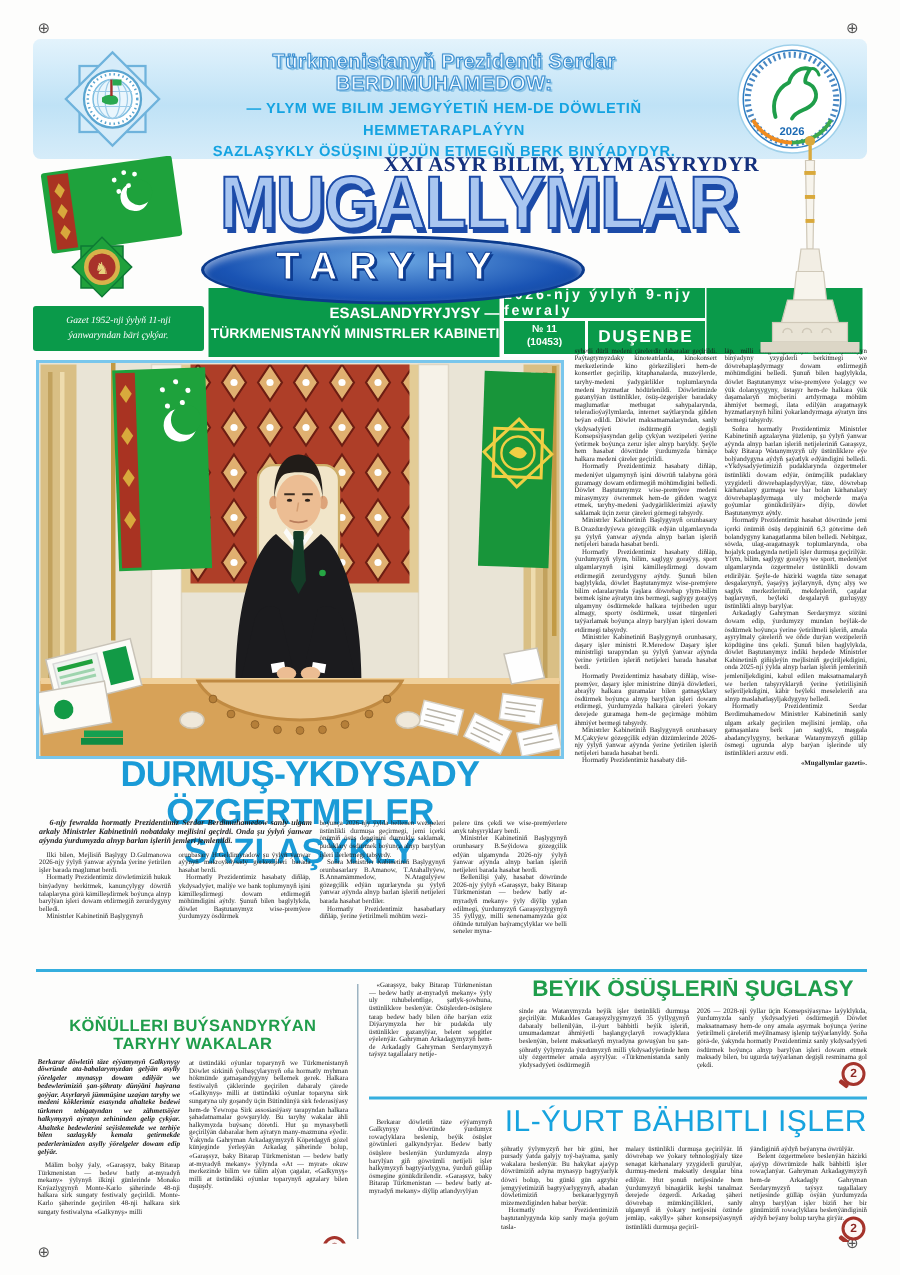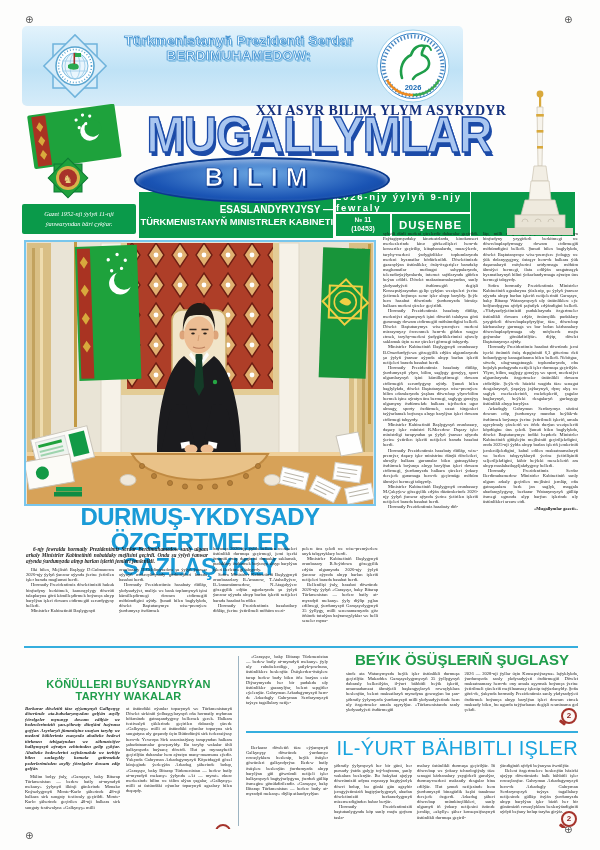--- a/index.html
+++ b/index.html
@@ -1,20 +1,20 @@
 <!DOCTYPE html>
 <html><head>
 <meta charset="utf-8">
 <style>
   html,body{margin:0;padding:0;background:#9a9a9a;}
   .page{position:relative;width:600px;height:850px;background:#fdfdfc;overflow:hidden;
         font-family:"Liberation Serif",serif;color:#1d1d1d;}
   .reg{position:absolute;font-size:10px;color:#555;font-family:"DejaVu Sans",sans-serif;}
   
-  .top-banner{position:absolute;left:22px;top:26px;width:441px;height:80px;border-radius:5px;
+  .top-banner{position:absolute;left:22px;top:26px;width:556px;height:80px;border-radius:5px;
     background:linear-gradient(180deg,#e3f3fc 0%,#bfe2f6 55%,#d6ecf9 100%);}
   .banner-quote{position:absolute;left:100px;right:108px;top:7px;text-align:center;
     font-family:"Liberation Sans",sans-serif;}
   .quote-name{font-size:13.5px;font-weight:bold;letter-spacing:.3px;color:#eef8ff;
     -webkit-text-stroke:.7px #3c8fd0;text-shadow:1.5px 1.5px 0 #8ec6e8,0 0 1px #3c8fd0;}
   .quote-text{font-size:9.8px;font-weight:bold;color:#14a3e1;letter-spacing:.35px;line-height:1.5;margin-top:3px;}
   .banner-star{position:absolute;left:16px;top:3px;}
   .banner-horse{position:absolute;right:12px;top:2px;}
   
   .slogan{position:absolute;left:238px;top:103px;width:286px;text-align:center;
@@ -120,40 +120,44 @@
       <ellipse cx="37" cy="37" rx="5" ry="13" fill="none" stroke="#9ccbe8" stroke-width=".8"></ellipse>
       <ellipse cx="37" cy="37" rx="10" ry="13" fill="none" stroke="#9ccbe8" stroke-width=".8"></ellipse>
       <line x1="24" y1="32" x2="50" y2="32" stroke="#9ccbe8" stroke-width=".8"></line>
       <line x1="24" y1="42" x2="50" y2="42" stroke="#9ccbe8" stroke-width=".8"></line>
       <path d="M30 36 q4 -3 9 -1 q3 2 1 5 q-6 2 -10 -1 z" fill="#2aa84f"></path>
       <rect x="35.5" y="24" width="1.6" height="11" fill="#a03028"></rect>
       <rect x="37" y="24" width="6" height="4" fill="#2aa84f"></rect>
     </svg>
     <div class="banner-quote">
       <div class="quote-name">Türkmenistanyň Prezidenti Serdar BERDIMUHAMEDOW:</div>
+      <div class="quote-text">
+        <div>— YLYM WE BILIM JEMGYÝETIŇ HEM-DE DÖWLETIŇ HEMMETARAPLAÝYN</div>
+        <div>SAZLAŞYKLY ÖSÜŞINI ÜPJÜN ETMEGIŇ BERK BINÝADYDYR.</div>
+      </div>
     </div>
     <svg class="banner-horse" width="76" height="76" viewBox="0 0 76 76">
       <circle cx="38" cy="38" r="36" fill="#fff" stroke="#9fd0ea"></circle>
       <circle cx="38" cy="38" r="32.5" fill="none" stroke="#2f7fc4" stroke-width="1"></circle>
       <circle cx="38" cy="38" r="29.5" fill="none" stroke="#1b6ab4" stroke-width="4" stroke-dasharray="1.4 2.1" opacity=".8"></circle>
       <circle cx="38" cy="38" r="25.5" fill="#fff"></circle>
       <path d="M12 52 A29 29 0 0 0 38 67" fill="none" stroke="#ef8b1f" stroke-width="2.5"></path>
       <path d="M64 52 A29 29 0 0 1 38 67" fill="none" stroke="#3aa84e" stroke-width="2.5"></path>
       <path d="M27 50 C24 40 28 31 36 27 C38 20 44 16 50 18 C48 22 46 24 47 27 C54 29 56 36 52 41 C48 46 41 45 38 51" fill="none" stroke="#1f9e4a" stroke-width="2.6" stroke-linecap="round" stroke-linejoin="round"></path>
       <path d="M50 18 C53 17 55 19 56 22" fill="none" stroke="#1f9e4a" stroke-width="2" stroke-linecap="round"></path>
       <text x="38" y="62" text-anchor="middle" font-family="Liberation Sans, sans-serif" font-weight="bold" font-size="7.5" fill="#1b6ab4">2026</text>
     </svg>
   </div>
 
   <div class="slogan">XXI ASYR BILIM, YLYM ASYRYDYR</div>
 
   <div class="mast">
     <span class="mast-title">MUGALLYMLAR</span>
     <div class="gazeti-band"></div>
-    <div class="gazeti-text">BILIM</div>
+    <div class="gazeti-text">TARYHY</div>
   </div>
 
   <svg class="flag-emblem" width="120" height="102" viewBox="0 0 120 102">
     <g transform="rotate(-8 50 30)">
       <rect x="10" y="6" width="88" height="54" rx="2" fill="#1ea23c"></rect>
       <rect x="14" y="8" width="14" height="50" fill="#a93322"></rect>
       <path d="M21 14 l3.5 5 -3.5 5 -3.5 -5 z" fill="#d8a93c"></path>
       <path d="M21 28 l3.5 5 -3.5 5 -3.5 -5 z" fill="#d8a93c"></path>
       <path d="M21 42 l3.5 5 -3.5 5 -3.5 -5 z" fill="#d8a93c"></path>
       <circle cx="70" cy="30" r="9.5" fill="#fff"></circle>

